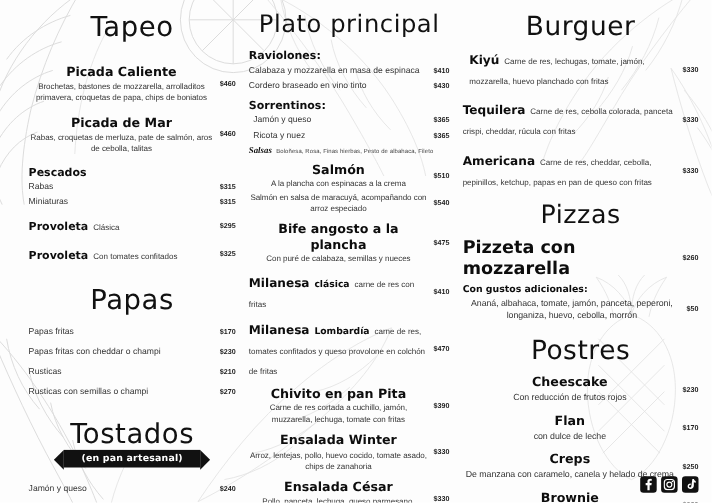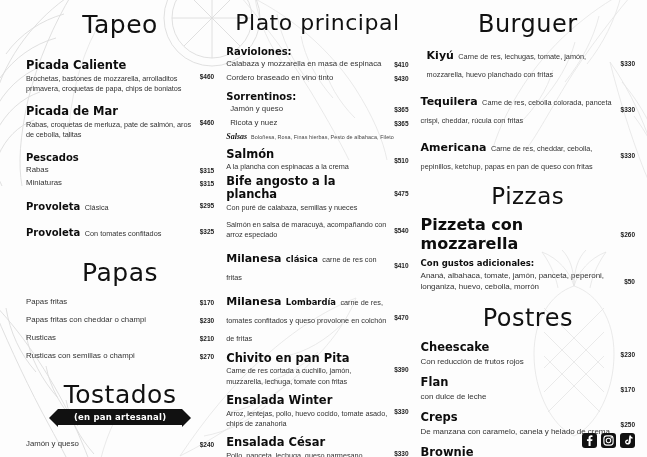--- a/index.html
+++ b/index.html
@@ -96,22 +96,23 @@
     font-family: "DejaVu Sans", sans-serif;
     font-weight: 700;
     color: #0d0d0d;
     line-height: 1.18;
   }
   .desc {
     font-size: 7.3px;
     color: #333;
     line-height: 1.42;
     letter-spacing: -0.05px;
-  }
-  .big-name    { font-size: 11.5px; margin-bottom: 1px; }
+    text-align: center;
+  }
+  .big-name    { font-size: 11.5px; margin-bottom: 1px; text-align: center; }
   .plain {
     font-size: 7.8px; color: #333; line-height: 1.4;
     font-family: "Liberation Sans", sans-serif;
   }
   .group-head {
     font-family: "DejaVu Sans", sans-serif;
     font-weight: 700;
     font-size: 10px;
     color: #0d0d0d;
     margin-bottom: 2px;
@@ -338,31 +339,31 @@
 
       <div class="item" style="margin-bottom:2px">
         <div class="item-body">
           <div class="name big-name">Salmón</div>
           <div class="desc">A la plancha con espinacas a la crema</div>
         </div>
         <div class="price">$510</div>
       </div>
       <div class="item">
         <div class="item-body">
+          <div class="desc">Salmón en salsa  de maracuyá, acompañando con arroz especiado</div>
+        </div>
+        <div class="price">$540</div>
+      </div>
+
+      <div class="item">
+        <div class="item-body">
           <div class="name big-name">Bife angosto a la plancha</div>
           <div class="desc">Con puré de calabaza, semillas y nueces</div>
         </div>
         <div class="price">$475</div>
-      </div>
-
-      <div class="item">
-        <div class="item-body">
-          <div class="desc">Salmón en salsa  de maracuyá, acompañando con arroz especiado</div>
-        </div>
-        <div class="price">$540</div>
       </div>
 
       <div class="item">
         <div class="item-body inline-pair">
           <span class="nm" style="font-size:11px">Milanesa</span>
           <span class="nm-sm">clásica</span>
           <span class="dc">carne de res con fritas</span>
         </div>
         <div class="price">$410</div>
       </div>

